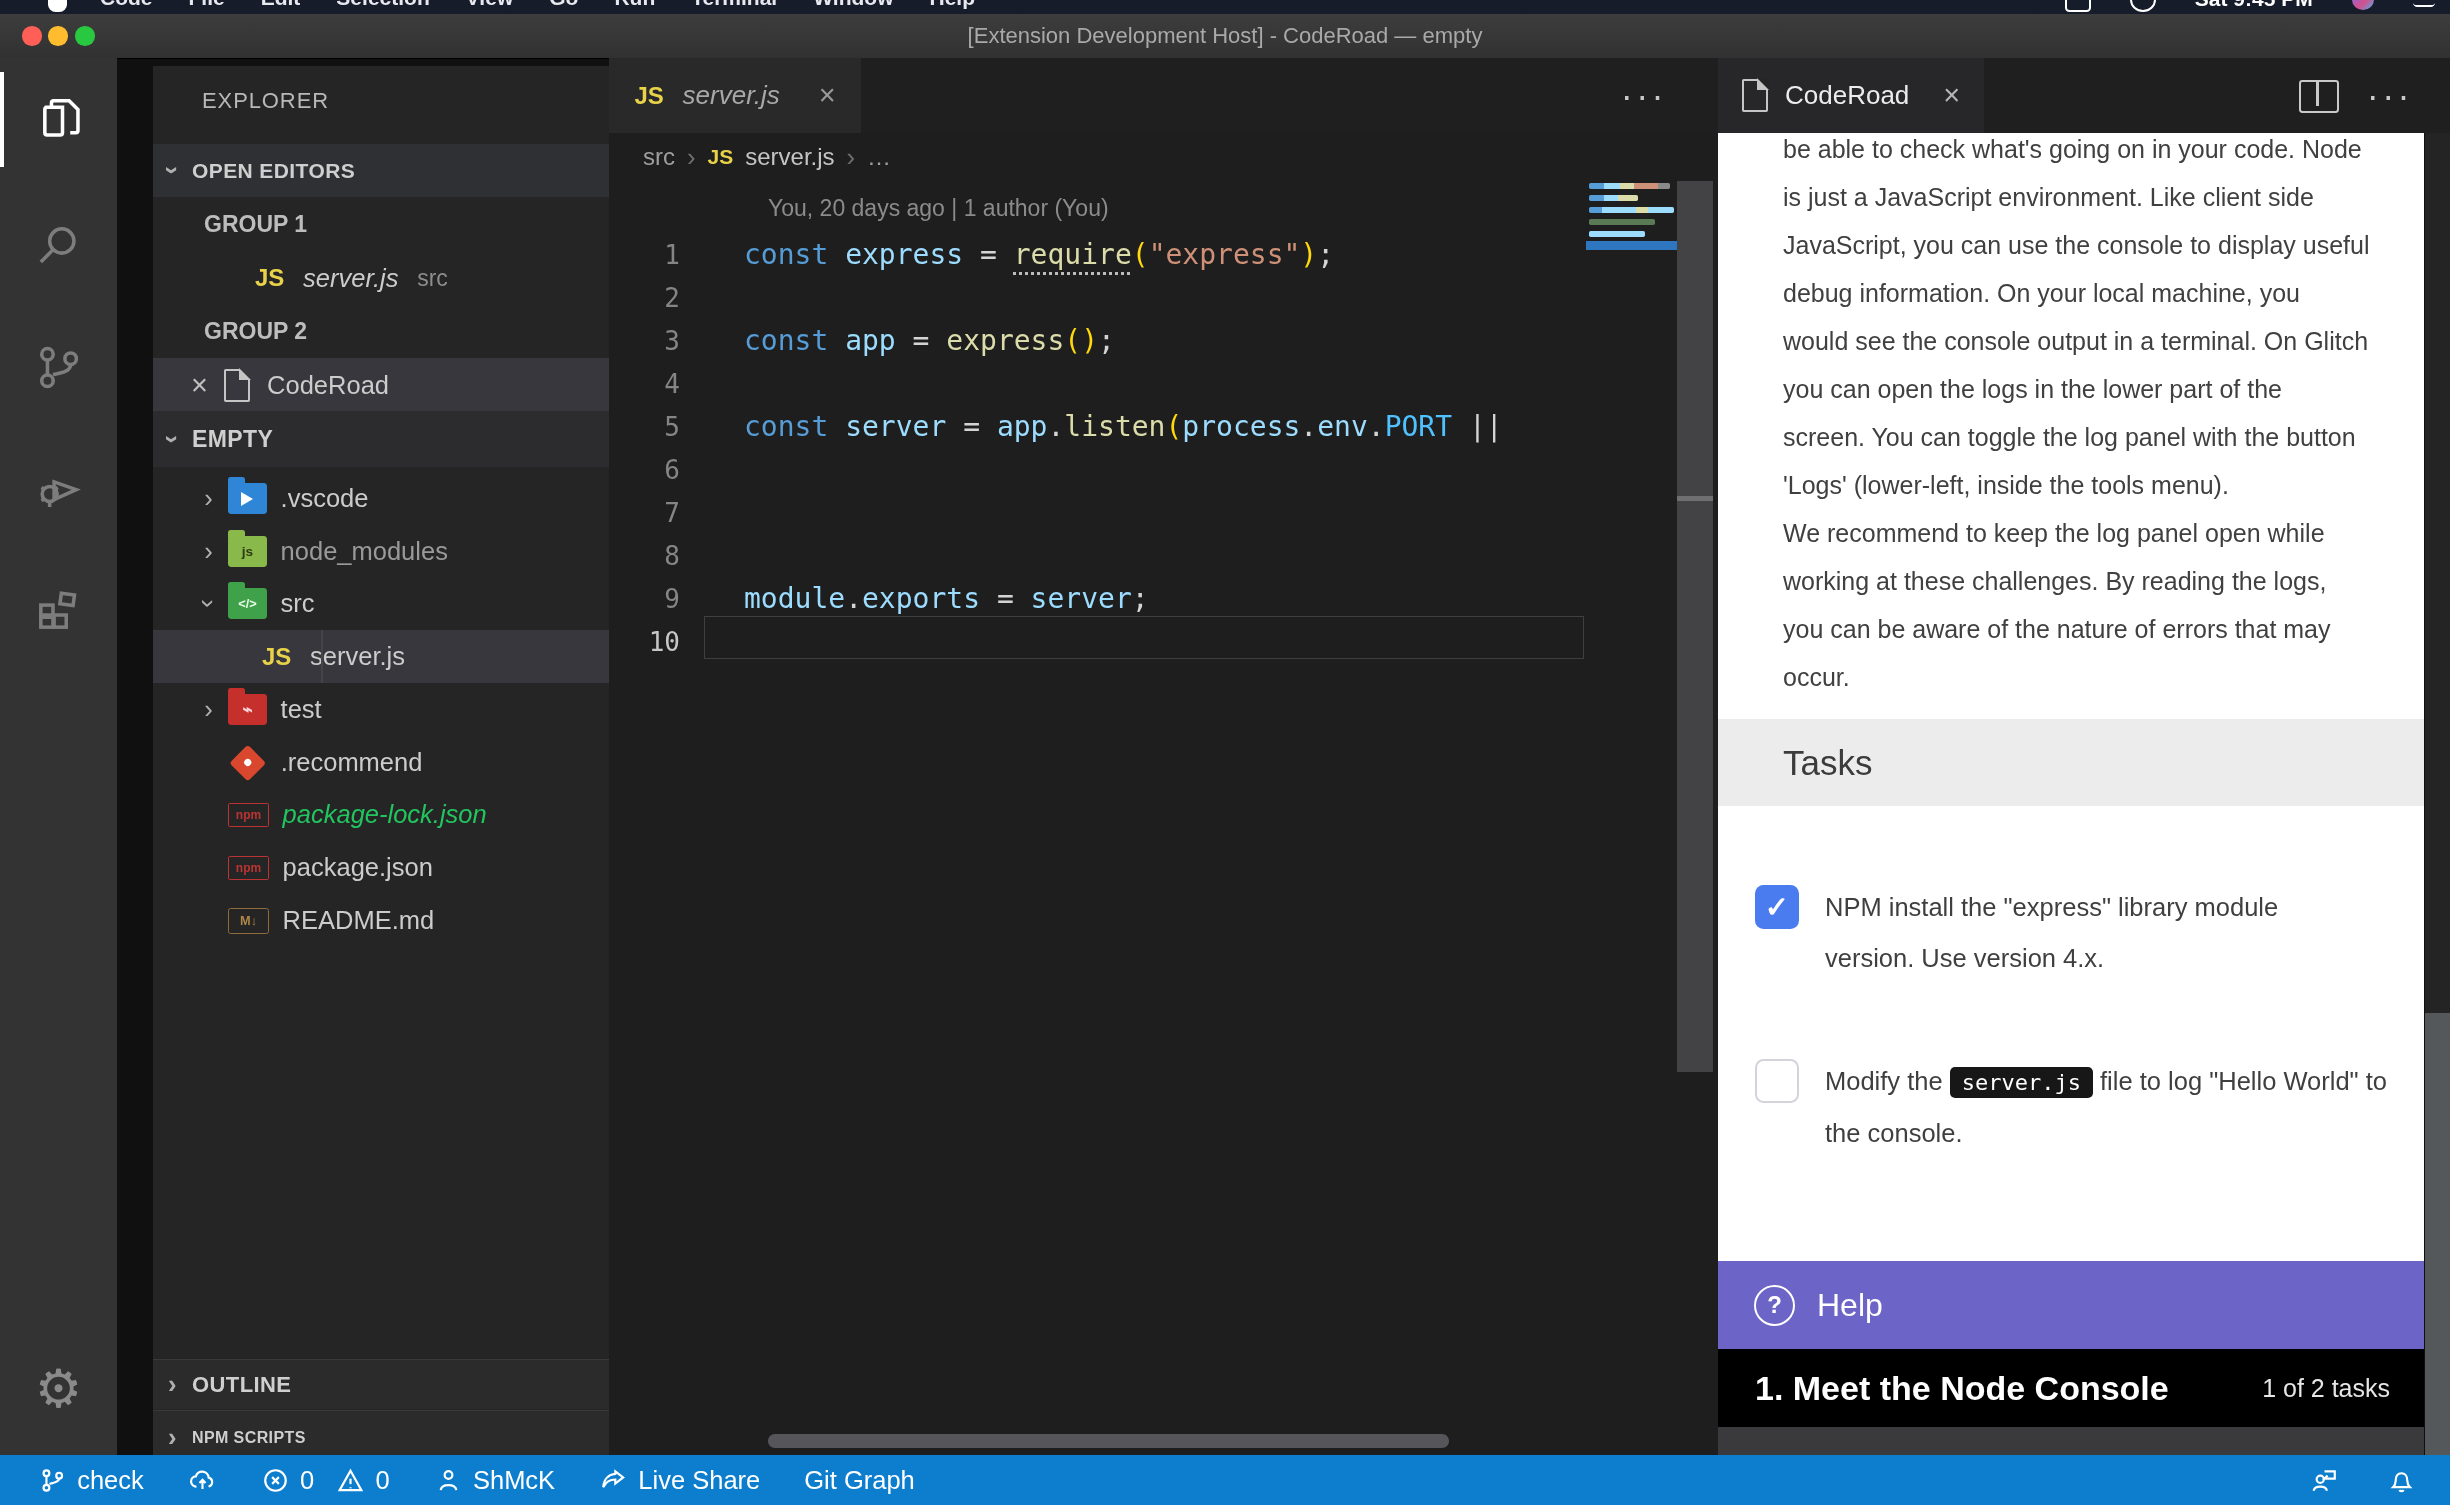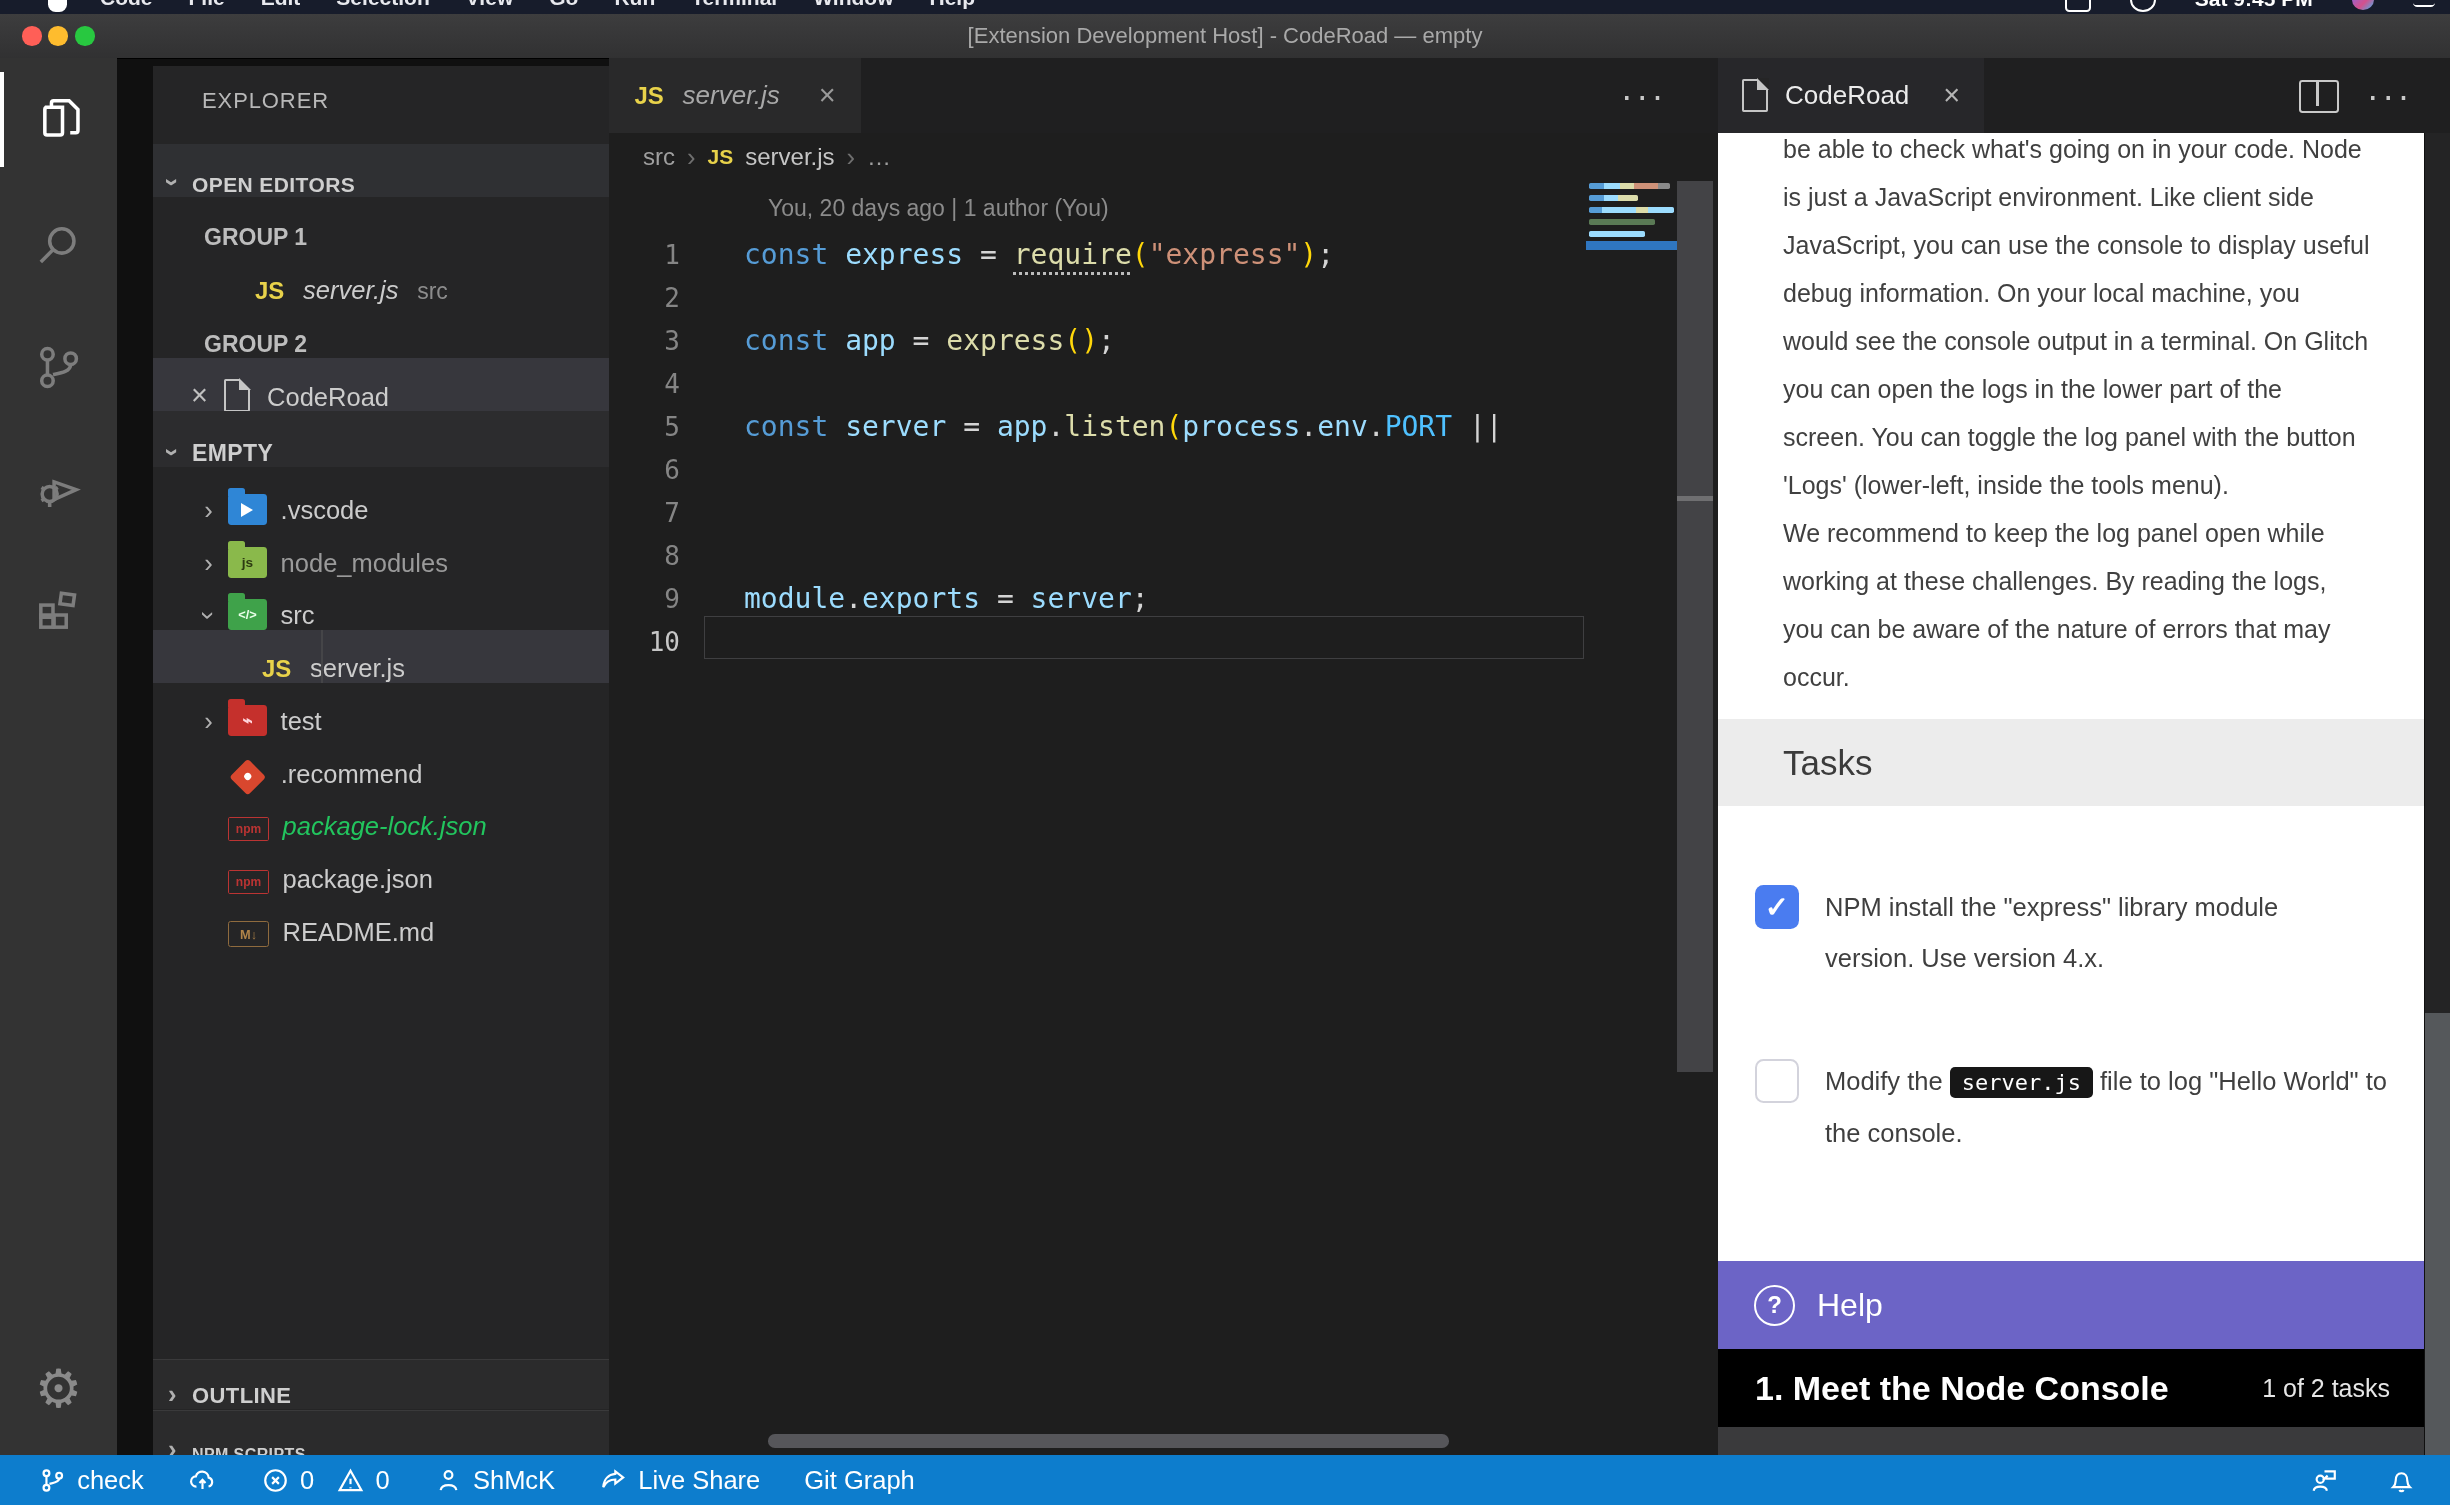--- a/index.html
+++ b/index.html
@@ -30,21 +30,21 @@
   
   .activitybar{position:absolute;left:0;top:58px;width:117px;bottom:51px;background:#333333;}
   .ab-item{position:absolute;left:0;width:117px;height:95px;display:flex;align-items:center;justify-content:center;color:#7d7d7d;}
   .ab-item.active{color:#ffffff;border-left:4.3px solid #ffffff;}
   .ab-item svg{width:53px;height:53px;stroke:currentColor;fill:none;stroke-width:1.6;}
   .gear-glyph{font-size:53px;color:#8a8a8a;line-height:1;}
 
   
   .sidebar{position:absolute;left:117px;top:66px;width:492px;bottom:51px;background:#252526;color:#cccccc;overflow:hidden;margin-left:36px;}
   .sb-title{position:absolute;left:49px;top:22px;font-size:22px;color:#b8b8b8;letter-spacing:0.9px;}
-  .row{position:absolute;left:0;width:492px;display:flex;align-items:flex-end;font-size:25.5px;color:#cccccc;white-space:nowrap;}
+  .row{position:absolute;left:0;width:492px;display:flex;align-items:center;font-size:25.5px;color:#cccccc;white-space:nowrap;}
   .row.hdr{font-weight:700;font-size:21px;color:#cfcfcf;letter-spacing:0.4px;}
   .row.selected{background:#37373d;}
   .chev{width:39px;text-align:center;font-size:25.5px;color:#b0b0b0;flex:0 0 39px;}
   .chev.down::before{content:"›";display:inline-block;transform:rotate(90deg);}
   .chev.rt::before{content:"›";display:inline-block;}
   .group-lbl{font-weight:700;font-size:23px;color:#bdbdbd;}
   .js-badge{color:#e8d24a;font-weight:700;font-size:24px;margin-right:18.7px;font-style:normal;}
   .italic{font-style:italic;}
   .detail{color:#8d8d8d;font-size:23px;margin-left:18.7px;}
   .close-x{color:#c0c0c0;font-size:29px;width:39px;flex:0 0 39px;text-align:center;}

